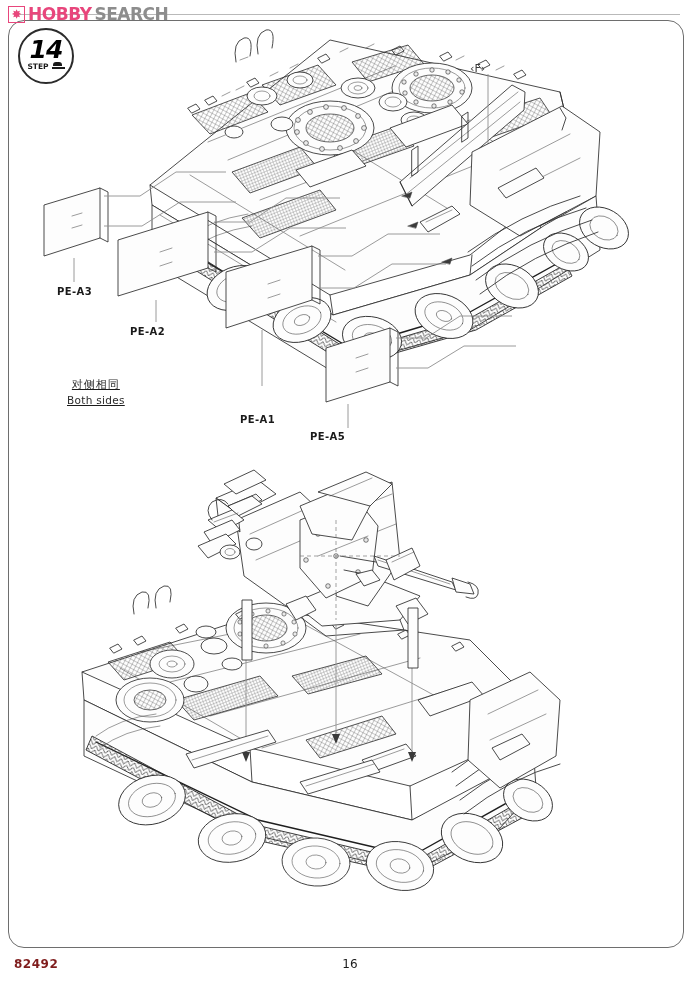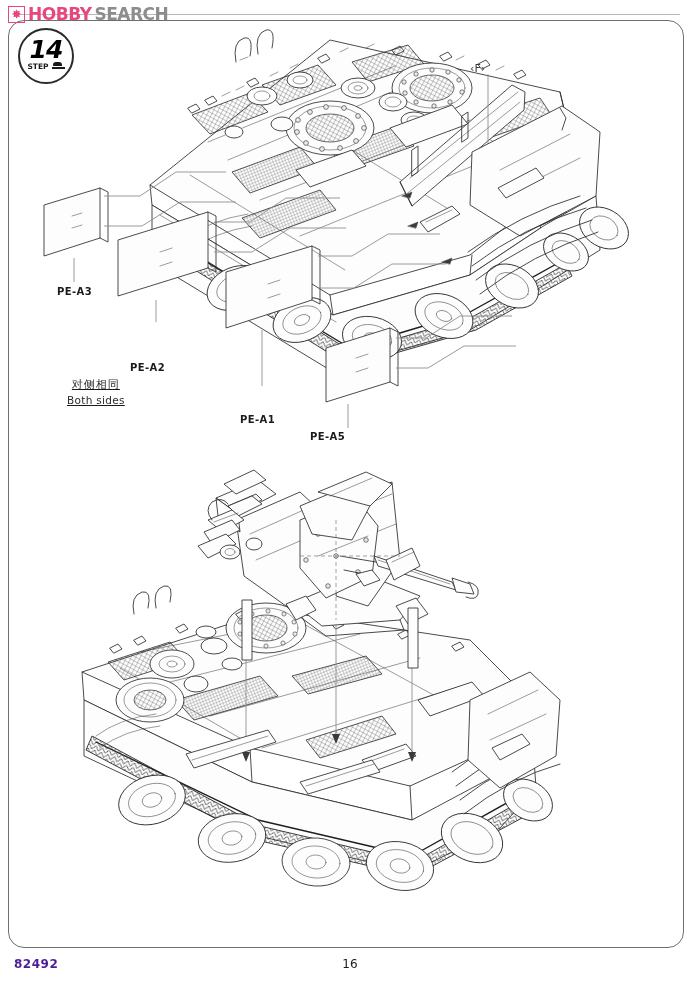--- a/index.html
+++ b/index.html
@@ -107,21 +107,21 @@
   }
   #note-block .note-en{
     font-family:"DejaVu Sans", sans-serif;
     font-size:10.5px;color:#2b2b2b;letter-spacing:0.3px;
   }
 
   
   #footer-kit{
     position:absolute;left:14px;top:957px;
     font-family:"DejaVu Sans", sans-serif;
-    font-size:12px;font-weight:600;letter-spacing:0.5px;color:#4c1d95;
+    font-size:12px;font-weight:600;letter-spacing:0.5px;color:#7f1d1d;
   }
   #footer-page{
     position:absolute;left:0;top:957px;width:700px;text-align:center;
     font-family:"DejaVu Sans", sans-serif;
     font-size:12px;font-weight:400;color:#1a1a1a;
   }
 
   
   #artwork{
     position:absolute;left:0;top:0;width:700px;height:984px;
@@ -583,21 +583,21 @@
     <g>
       <path class="ink-f" d="M470 700 L530 672 L560 700 L556 756 L500 788 L468 760 Z"></path>
       <path class="ink-t" d="M488 714 L538 690"></path>
       <path class="ink-t" d="M490 740 L546 714"></path>
       <path class="ink-f" d="M492 748 L522 734 L530 744 L500 760 Z"></path>
     </g>
   </g>
 </svg>
 
 <div class="part-label" style="left:57px;top:286px;">PE-A3</div>
-<div class="part-label" style="left:130px;top:326px;margin-top:36px;">PE-A2</div>
+<div class="part-label" style="left:130px;top:326px;">PE-A2</div>
 <div class="part-label" style="left:240px;top:386px;margin-top:28px;">PE-A1</div>
 <div class="part-label" style="left:310px;top:431px;">PE-A5</div>
 
 <div class="bracket-label" style="left:470px;top:62px;">‹F›</div>
 
 <div id="note-block">
   <div class="note-cn">对侧相同</div>
   <div class="note-en">Both sides</div>
 </div>
 

